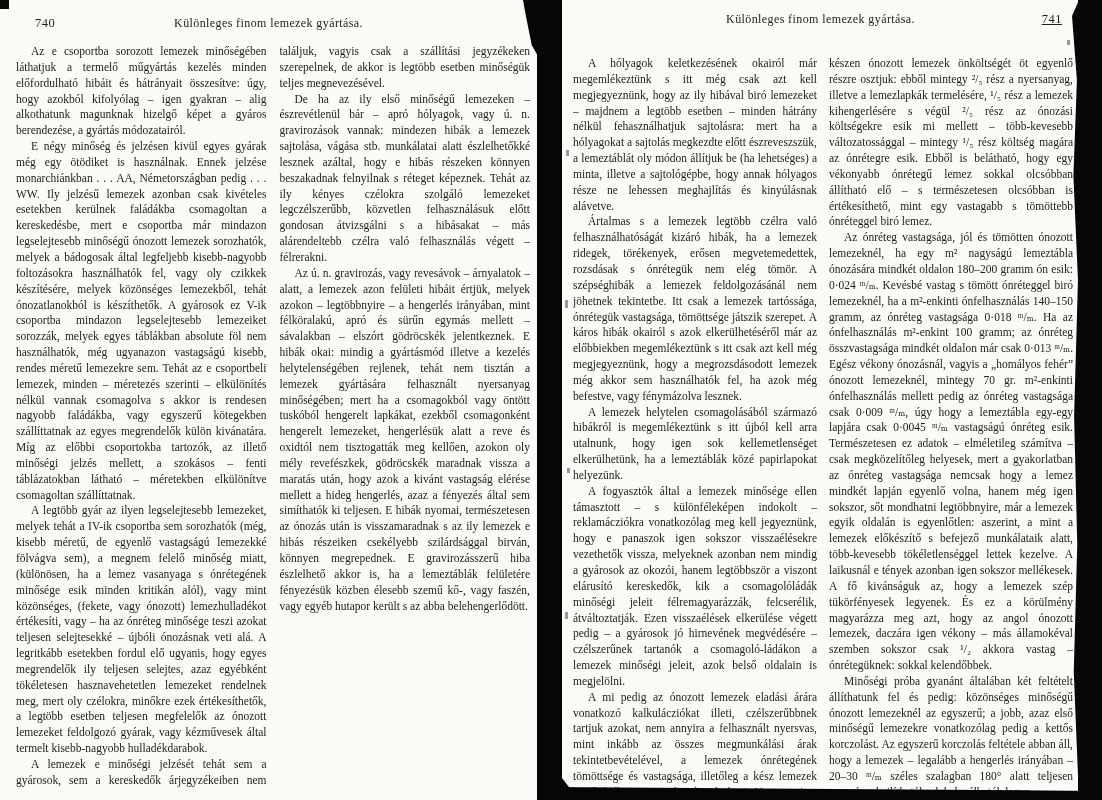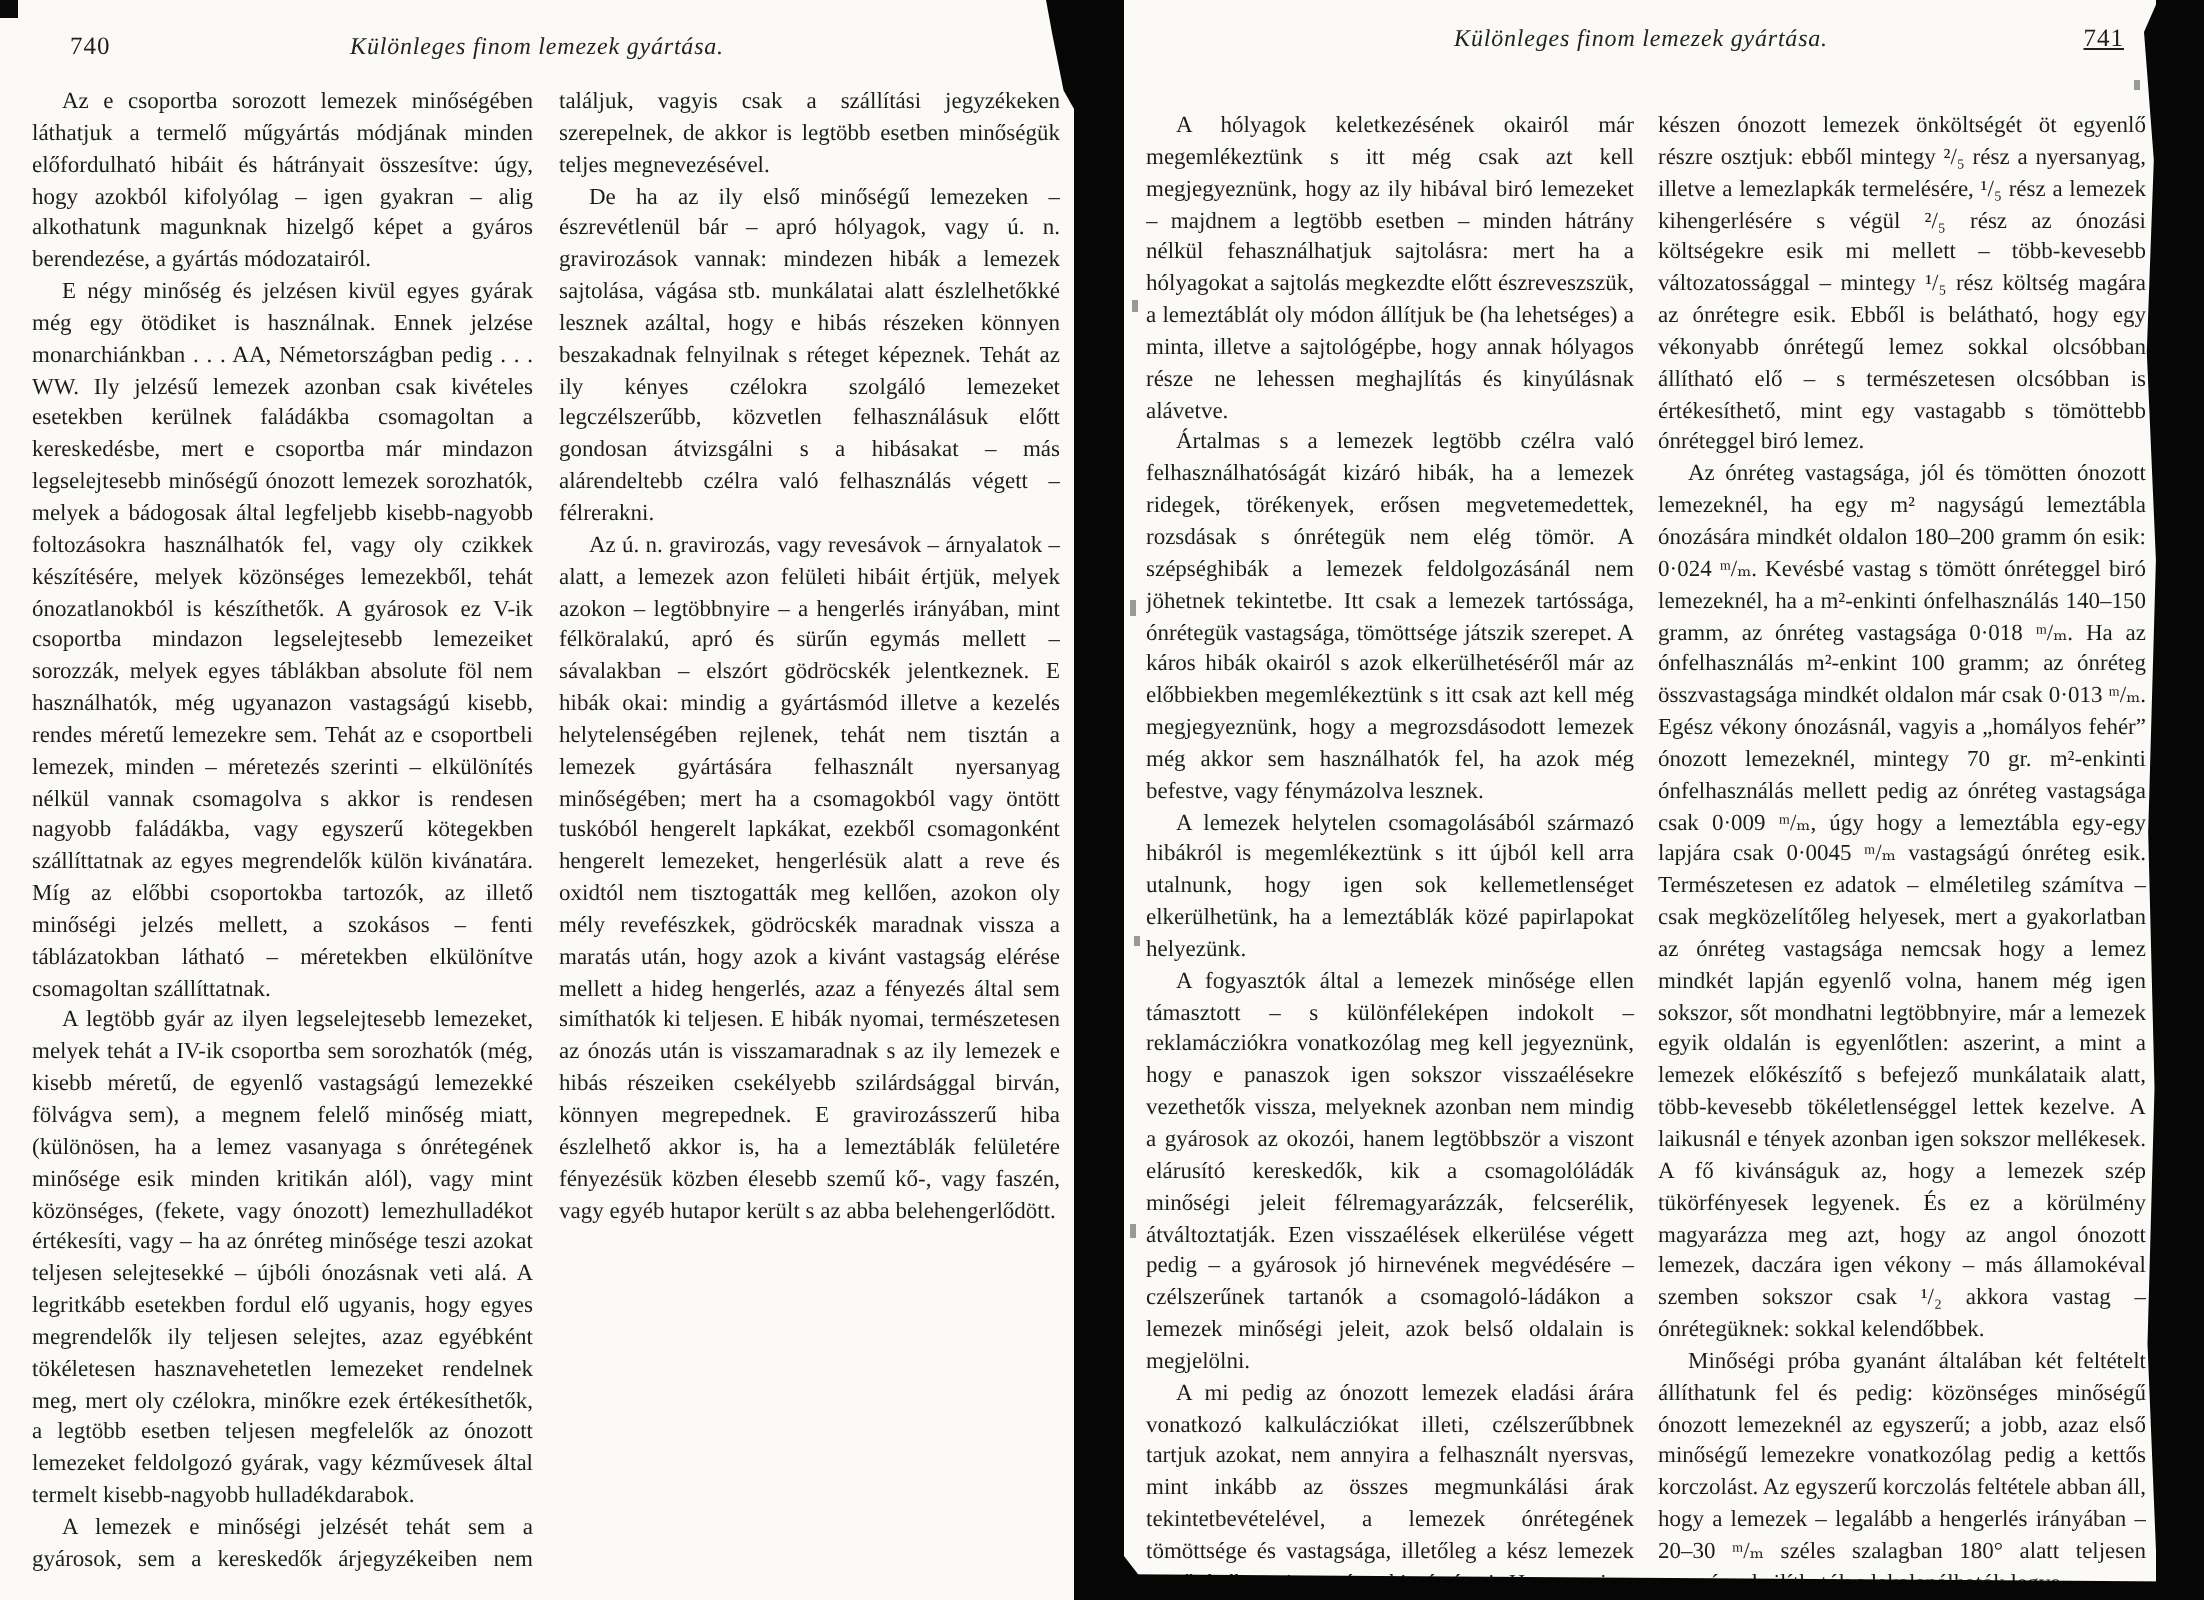--- a/index.html
+++ b/index.html
@@ -18,21 +18,21 @@
   .page-right { left:563px; width:515px; }
 
   .page-number {
     position:absolute; font-size:12.5px; color:#1e1e1e; letter-spacing:0.5px;
   }
   .page-left  .page-number { left:22px;  top:16px;margin-left:13px; }
   .page-right .page-number { right:16px; top:12px;text-decoration:underline; }
 
   .running-header {
     position:absolute; left:0; right:0; text-align:center;
-    font-style:italic; font-size:12px; color:#222; letter-spacing:0.4px;
+    font-size:12px; color:#222; letter-spacing:0.4px;
   }
   .page-left  .running-header { top:16px; }
   .page-right .running-header { top:12px; }
 
   .text-columns {
     position:absolute; text-align:justify;
     column-count:2; column-fill:auto;
     font-size:11.5px; line-height:15.85px; color:#1c1c1c;
     overflow:hidden;
   }
@@ -87,21 +87,21 @@
 <body>
 
 <div class="scan">
 
   <div class="corner-mark"></div>
 
   <div class="page page-left">
     <span class="page-number">740</span>
     <div class="running-header">Különleges finom lemezek gyártása.</div>
     <div class="text-columns">
-      <p>Az e csoportba sorozott lemezek minőségében láthatjuk a termelő műgyártás módjának minden előfordulható hibáit és hátrányait összesítve: úgy, hogy azokból kifolyólag – igen gyakran – alig alkothatunk magunknak hizelgő képet a gyáros berendezése, a gyártás módozatairól.</p>
+      <p>Az e csoportba sorozott lemezek minőségében láthatjuk a termelő műgyártás kezelés minden előfordulható hibáit és hátrányait összesítve: úgy, hogy azokból kifolyólag – igen gyakran – alig alkothatunk magunknak hizelgő képet a gyáros berendezése, a gyártás módozatairól.</p>
       <p>E négy minőség és jelzésen kivül egyes gyárak még egy ötödiket is használnak. Ennek jelzése monarchiánkban . . . AA, Németországban pedig . . . WW. Ily jelzésű lemezek azonban csak kivételes esetekben kerülnek faládákba csomagoltan a kereskedésbe, mert e csoportba már mindazon legselejtesebb minőségű ónozott lemezek sorozhatók, melyek a bádogosak által legfeljebb kisebb-nagyobb foltozásokra használhatók fel, vagy oly czikkek készítésére, melyek közönséges lemezekből, tehát ónozatlanokból is készíthetők. A gyárosok ez V-ik csoportba mindazon legselejtesebb lemezeiket sorozzák, melyek egyes táblákban absolute föl nem használhatók, még ugyanazon vastagságú kisebb, rendes méretű lemezekre sem. Tehát az e csoportbeli lemezek, minden – méretezés szerinti – elkülönítés nélkül vannak csomagolva s akkor is rendesen nagyobb faládákba, vagy egyszerű kötegekben szállíttatnak az egyes megrendelők külön kivánatára. Míg az előbbi csoportokba tartozók, az illető minőségi jelzés mellett, a szokásos – fenti táblázatokban látható – méretekben elkülönítve csomagoltan szállíttatnak.</p>
       <p>A legtöbb gyár az ilyen legselejtesebb lemezeket, melyek tehát a IV-ik csoportba sem sorozhatók (még, kisebb méretű, de egyenlő vastagságú lemezekké fölvágva sem), a megnem felelő minőség miatt, (különösen, ha a lemez vasanyaga s ónrétegének minősége esik minden kritikán alól), vagy mint közönséges, (fekete, vagy ónozott) lemezhulladékot értékesíti, vagy – ha az ónréteg minősége teszi azokat teljesen selejtesekké – újbóli ónozásnak veti alá. A legritkább esetekben fordul elő ugyanis, hogy egyes megrendelők ily teljesen selejtes, azaz egyébként tökéletesen hasznavehetetlen lemezeket rendelnek meg, mert oly czélokra, minőkre ezek értékesíthetők, a legtöbb esetben teljesen megfelelők az ónozott lemezeket feldolgozó gyárak, vagy kézművesek által termelt kisebb-nagyobb hulladékdarabok.</p>
       <p>A lemezek e minőségi jelzését tehát sem a gyárosok, sem a kereskedők árjegyzékeiben nem találjuk, vagyis csak a szállítási jegyzékeken szerepelnek, de akkor is legtöbb esetben minőségük teljes megnevezésével.</p>
       <p>De ha az ily első minőségű lemezeken – észrevétlenül bár – apró hólyagok, vagy ú. n. gravirozások vannak: mindezen hibák a lemezek sajtolása, vágása stb. munkálatai alatt észlelhetőkké lesznek azáltal, hogy e hibás részeken könnyen beszakadnak felnyilnak s réteget képeznek. Tehát az ily kényes czélokra szolgáló lemezeket legczélszerűbb, közvetlen felhasználásuk előtt gondosan átvizsgálni s a hibásakat – más alárendeltebb czélra való felhasználás végett – félrerakni.</p>
       <p>Az ú. n. gravirozás, vagy revesávok – árnyalatok – alatt, a lemezek azon felületi hibáit értjük, melyek azokon – legtöbbnyire – a hengerlés irányában, mint félköralakú, apró és sürűn egymás mellett – sávalakban – elszórt gödröcskék jelentkeznek. E hibák okai: mindig a gyártásmód illetve a kezelés helytelenségében rejlenek, tehát nem tisztán a lemezek gyártására felhasznált nyersanyag minőségében; mert ha a csomagokból vagy öntött tuskóból hengerelt lapkákat, ezekből csomagonként hengerelt lemezeket, hengerlésük alatt a reve és oxidtól nem tisztogatták meg kellően, azokon oly mély revefészkek, gödröcskék maradnak vissza a maratás után, hogy azok a kivánt vastagság elérése mellett a hideg hengerlés, azaz a fényezés által sem simíthatók ki teljesen. E hibák nyomai, természetesen az ónozás után is visszamaradnak s az ily lemezek e hibás részeiken csekélyebb szilárdsággal birván, könnyen megrepednek. E gravirozásszerű hiba észlelhető akkor is, ha a lemeztáblák felületére fényezésük közben élesebb szemű kő-, vagy faszén, vagy egyéb hutapor került s az abba belehengerlődött.</p>
     </div>
   </div>
 
   <div class="gutter"></div>
 

